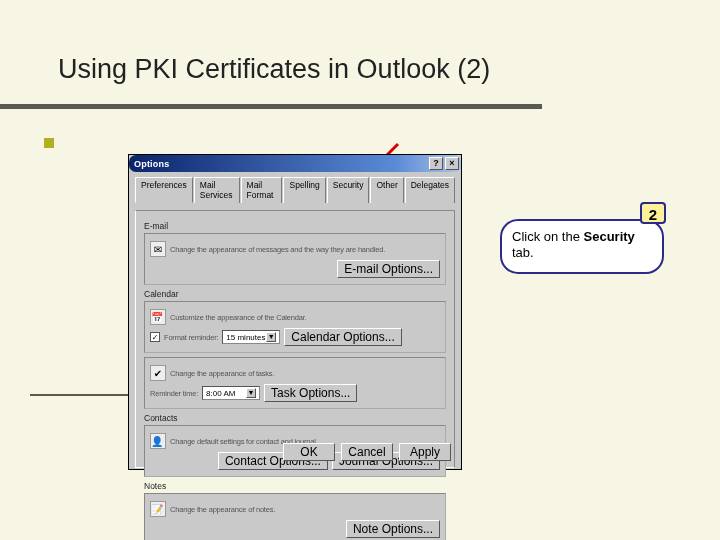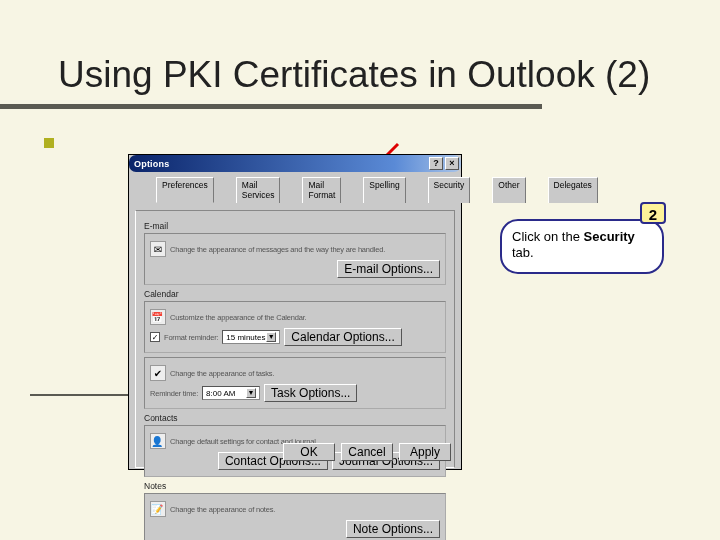--- a/index.html
+++ b/index.html
@@ -9,21 +9,21 @@
     height: 540px;
     background: #f7f5e4;
     font-family: Verdana, Geneva, sans-serif;
     position: relative;
     overflow: hidden;
   }
   .title {
     position: absolute;
     left: 58px;
     top: 54px;
-    font-size: 37px;
+    font-size: 27px;
     color: #222;
     font-weight: 400;
   }
   .hr-thick {
     position: absolute;
     left: 0;
     top: 104px;
     width: 542px;
     height: 5px;
     background: #5a5a52;
@@ -119,21 +119,20 @@
     font-size: 8.5px;
   }
   .tab {
     padding: 2px 5px 3px 5px;
     background: #c9c9c9;
     border: 1px solid #fff;
     border-right-color: #7a7a7a;
     border-bottom: none;
     position: relative;
     top: 1px;
-    margin-left: 21px;
   }
   .tab.selected {
     background: #c9c9c9;
     border-bottom: 1px solid #c9c9c9;
     z-index: 2;
   }
   .tabcontent {
     margin: 8px 6px 6px 6px;
     border: 1px solid #fff;
     border-left-color: #fff;

